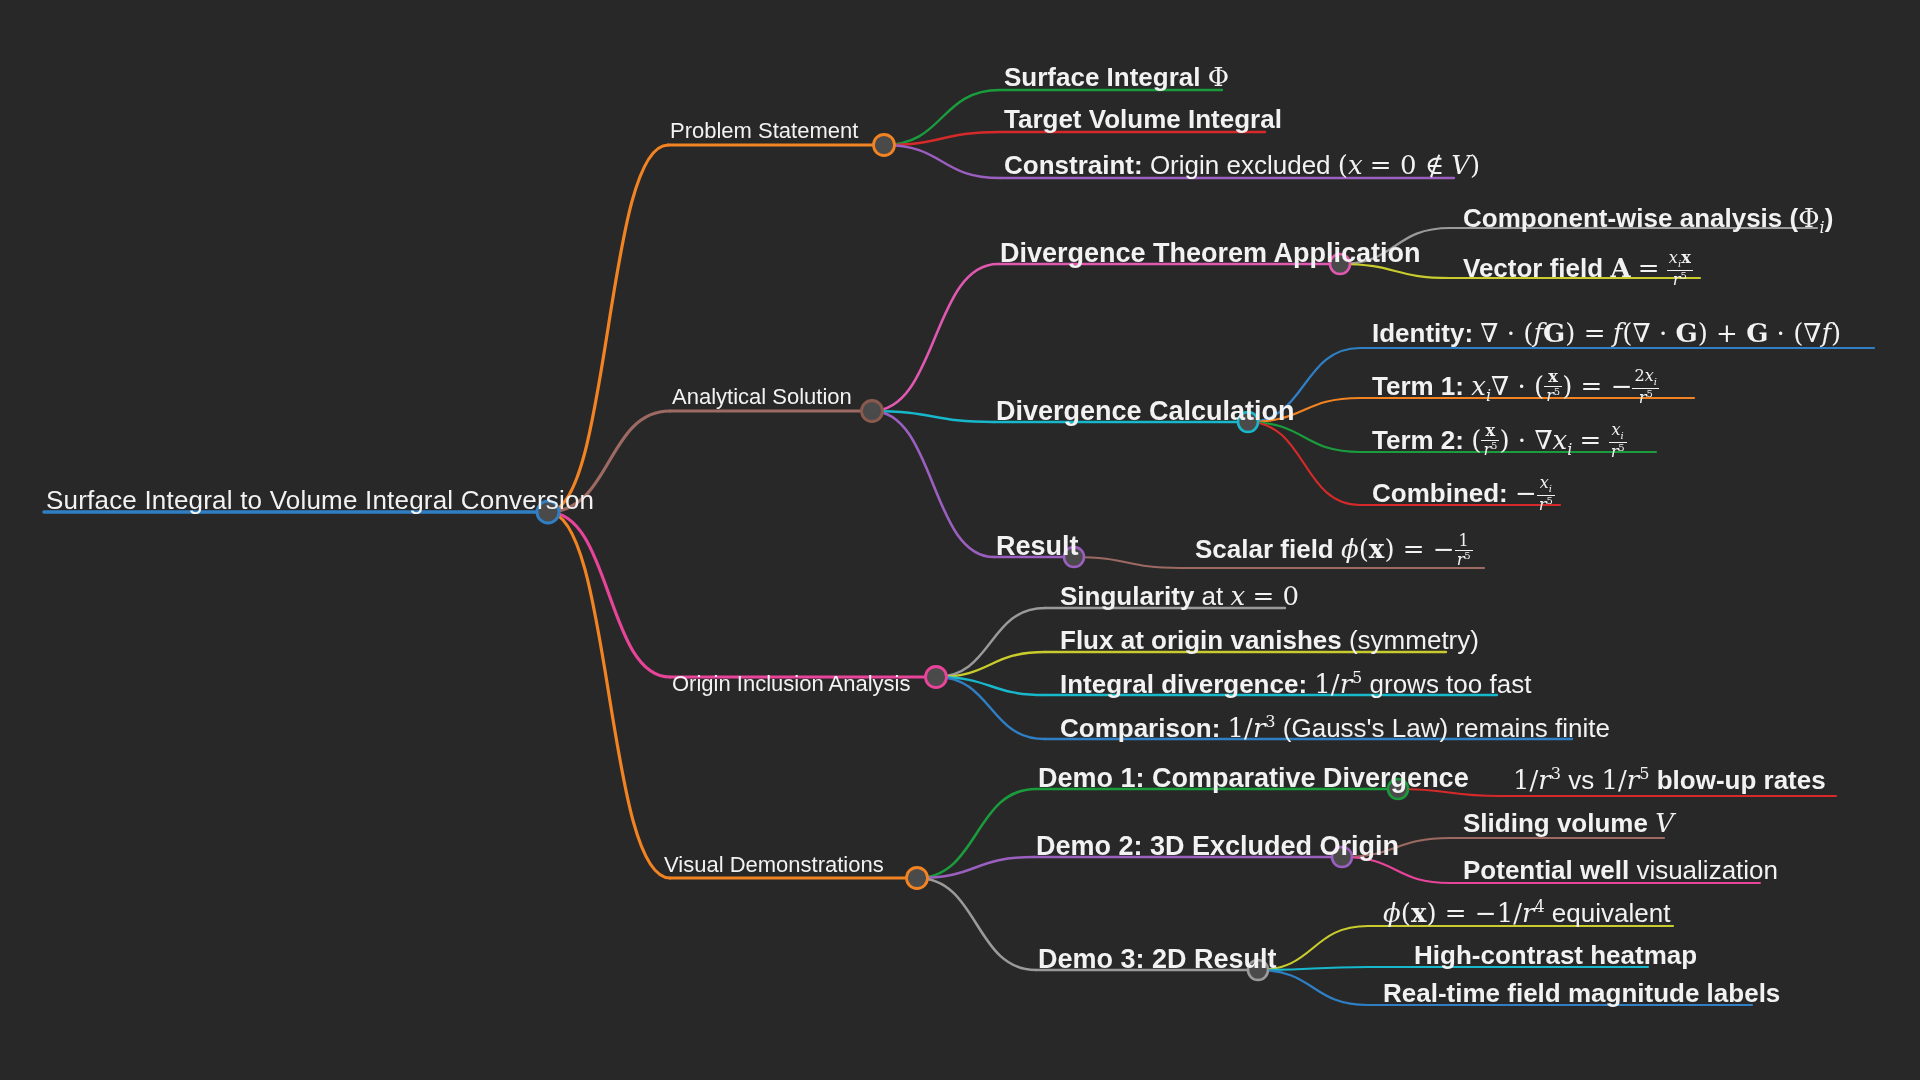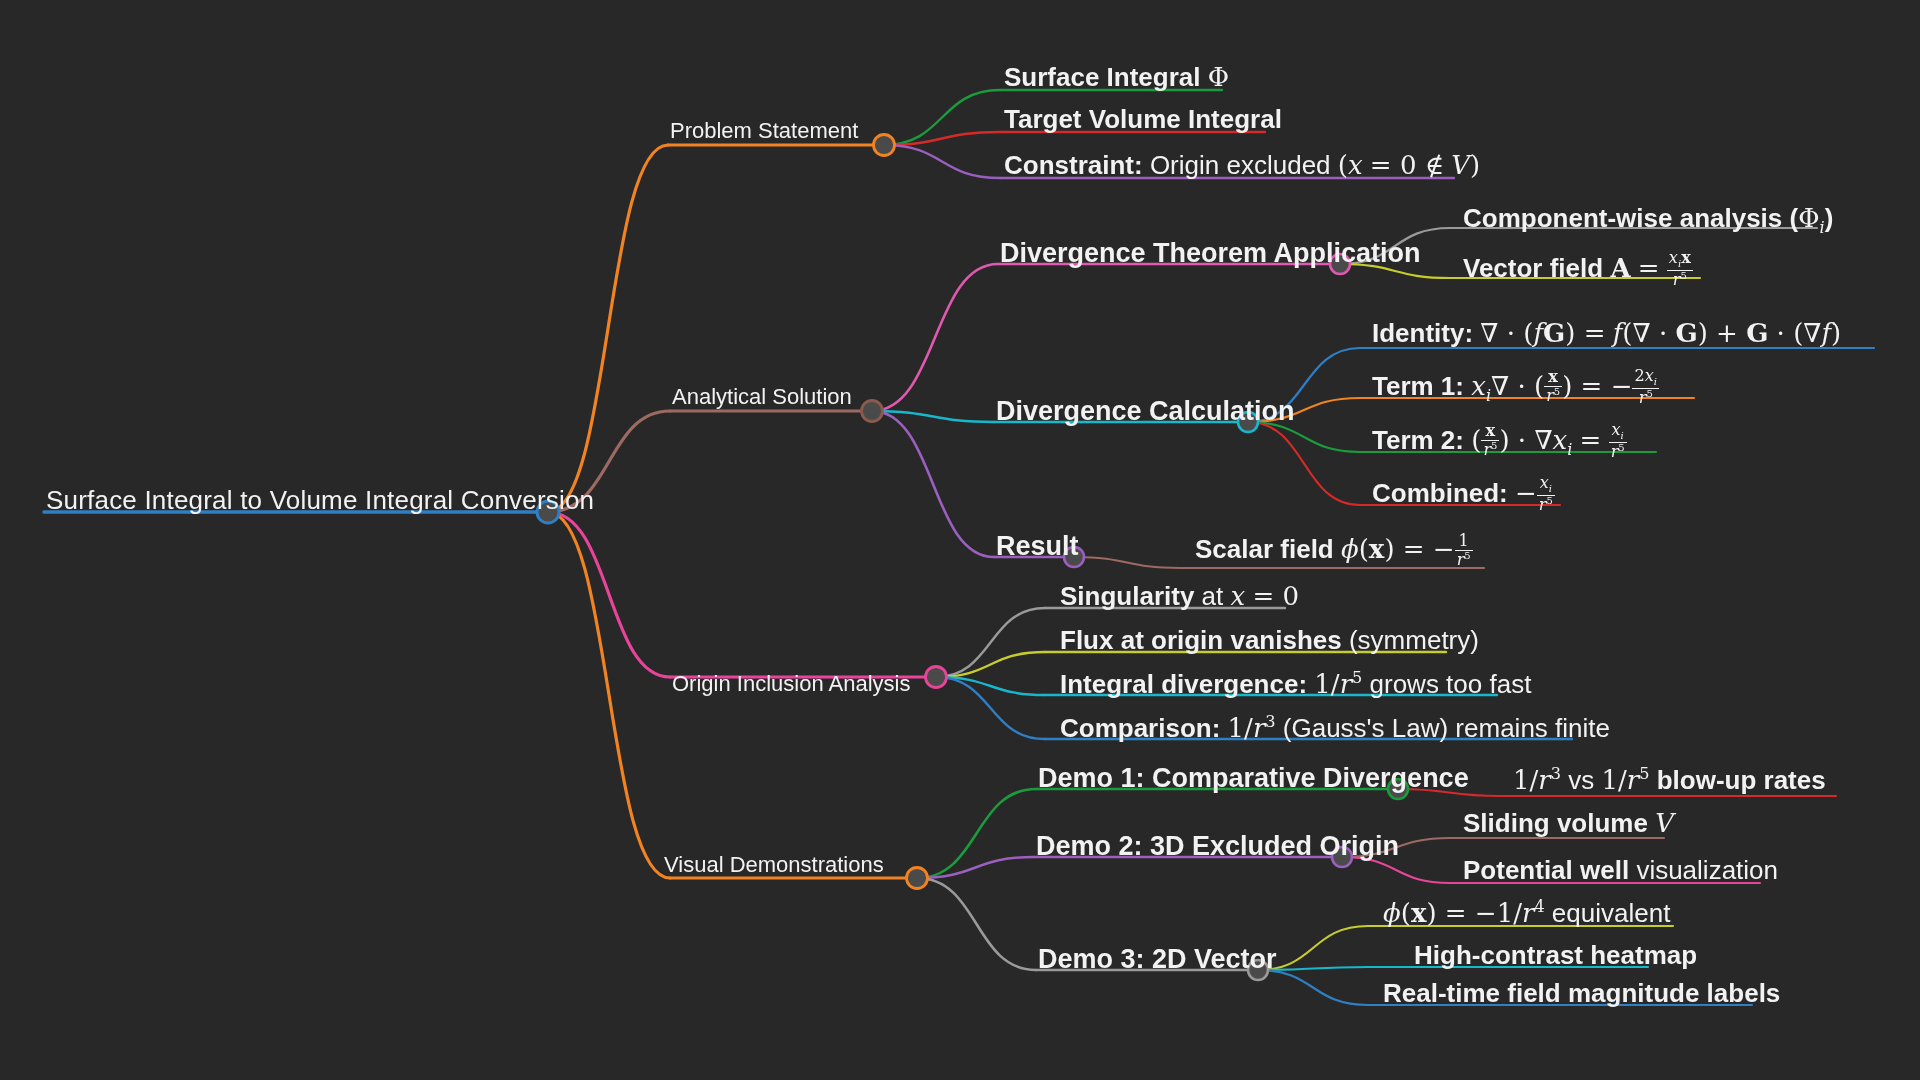--- a/index.html
+++ b/index.html
@@ -126,18 +126,18 @@
       <div class="nodeLabel lvl3" style="left: 1060px; top: 583px;">Singularity<span class="reg"> at <span class="math">x</span> <span class="mathup">= 0</span></span></div>
       <div class="nodeLabel lvl3" style="left: 1060px; top: 627px;">Flux at origin vanishes<span class="reg"> (symmetry)</span></div>
       <div class="nodeLabel lvl3" style="left: 1060px; top: 670px;">Integral divergence: <span class="mathup">1/</span><span class="math">r</span><sup class="mathup">5</sup><span class="reg"> grows too fast</span></div>
       <div class="nodeLabel lvl3" style="left: 1060px; top: 714px;">Comparison: <span class="mathup">1/</span><span class="math">r</span><sup class="mathup">3</sup><span class="reg"> (Gauss's Law) remains finite</span></div>
       <div class="nodeLabel lvl1" style="left: 664px; top: 854px;">Visual Demonstrations</div>
       <div class="nodeLabel lvl2" style="left: 1038px; top: 765px;">Demo 1: Comparative Divergence</div>
       <div class="nodeLabel lvl3" style="left: 1513px; top: 766px; text-align: right;"><span class="mathup reg">1/</span><span class="math">r</span><sup class="mathup">3</sup><span class="reg"> vs </span><span class="mathup reg">1/</span><span class="math">r</span><sup class="mathup">5</sup> blow-up rates</div>
       <div class="nodeLabel lvl2" style="left: 1036px; top: 833px;">Demo 2: 3D Excluded Origin</div>
       <div class="nodeLabel lvl3" style="left: 1463px; top: 810px;">Sliding volume <span class="math">V</span></div>
       <div class="nodeLabel lvl3" style="left: 1463px; top: 857px;">Potential well<span class="reg"> visualization</span></div>
-      <div class="nodeLabel lvl2" style="left: 1038px; top: 946px;">Demo 3: 2D Vector</div>
+      <div class="nodeLabel lvl2" style="left: 1038px; top: 946px;">Demo 3: 2D Result</div>
       <div class="nodeLabel lvl3" style="left: 1383px; top: 899px;"><span class="math reg">ϕ</span><span class="mathup reg">(</span><span class="bvec">x</span><span class="mathup reg">) = −1/</span><span class="math reg">r</span><sup class="mathup reg">4</sup><span class="reg"> equivalent</span></div>
       <div class="nodeLabel lvl3" style="left: 1383px; top: 942px; margin-left: 31px;">High-contrast heatmap</div>
       <div class="nodeLabel lvl3" style="left: 1383px; top: 980px;">Real-time field magnitude labels</div>
     </div>
 </div>
 
 </body></html>

